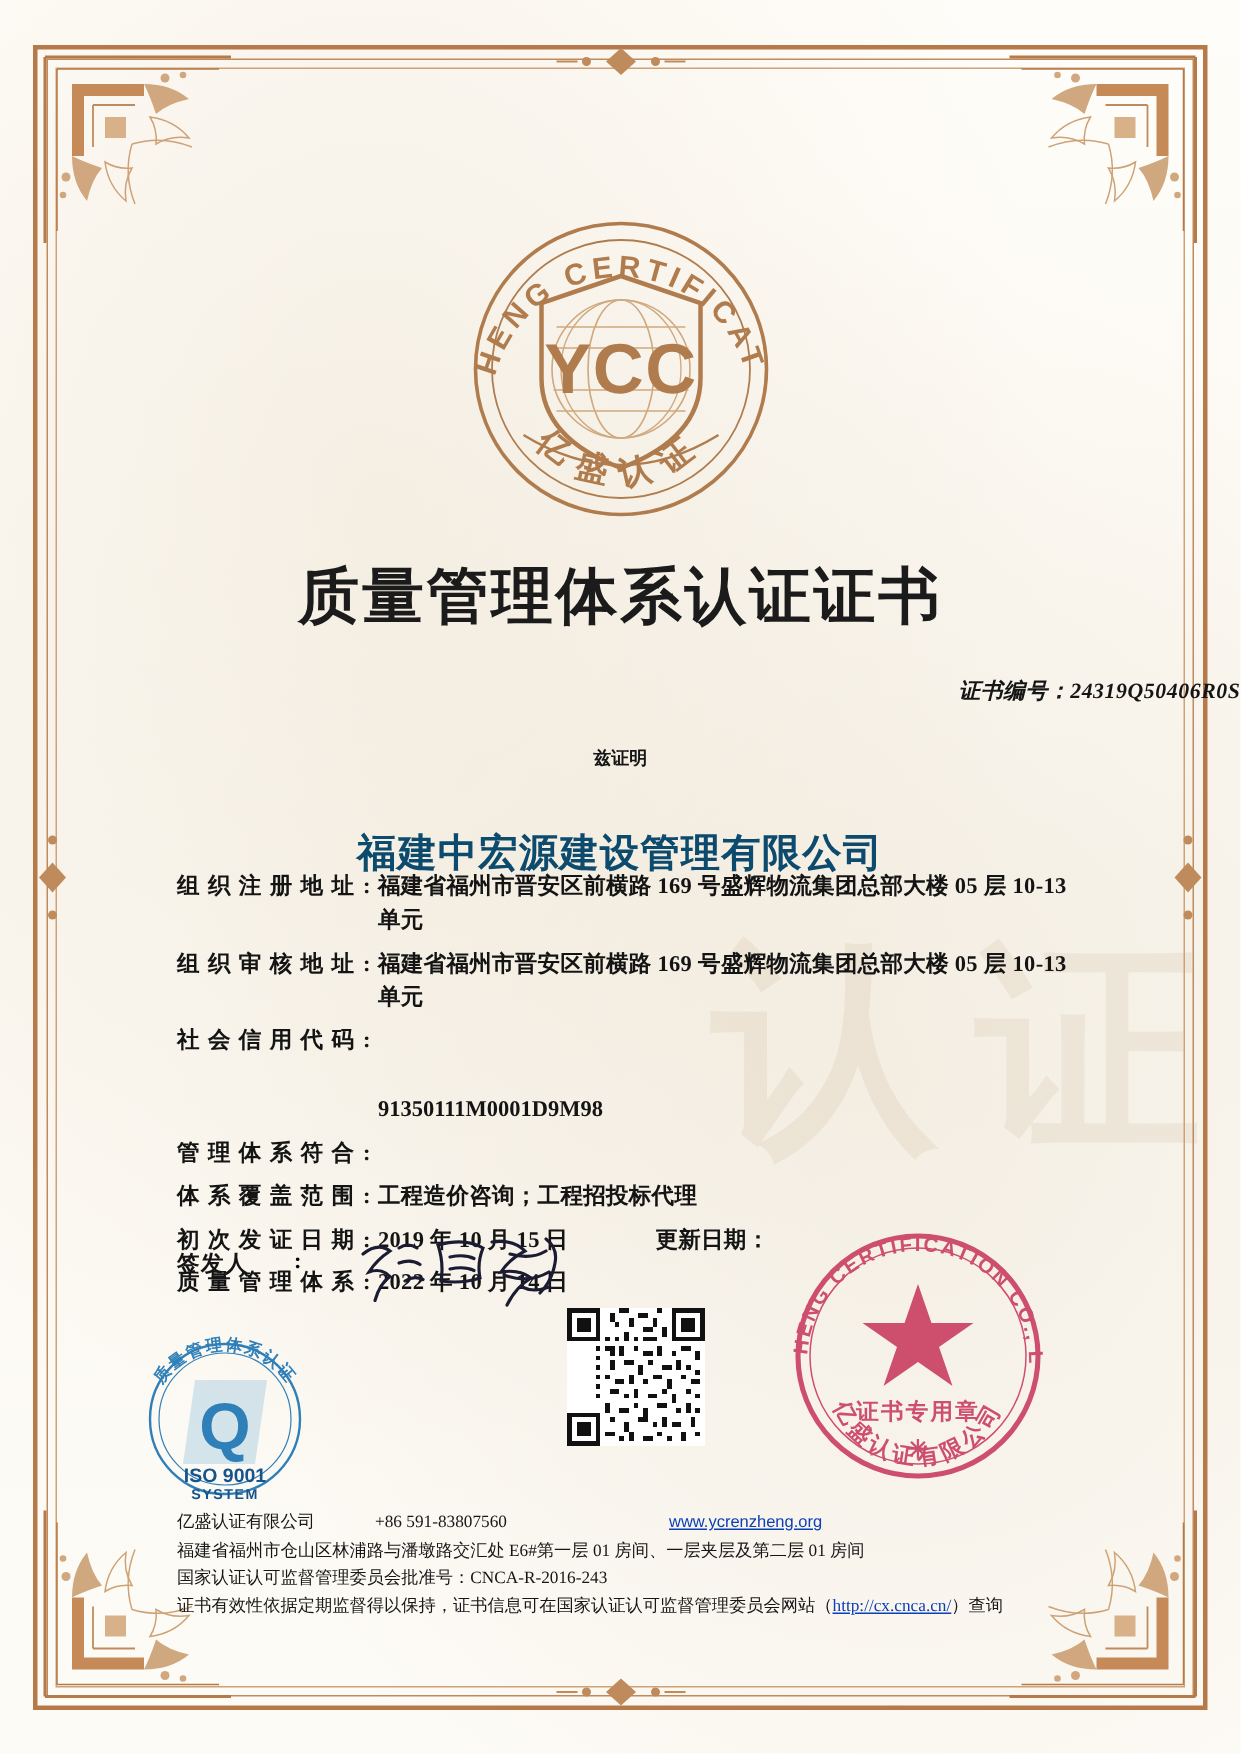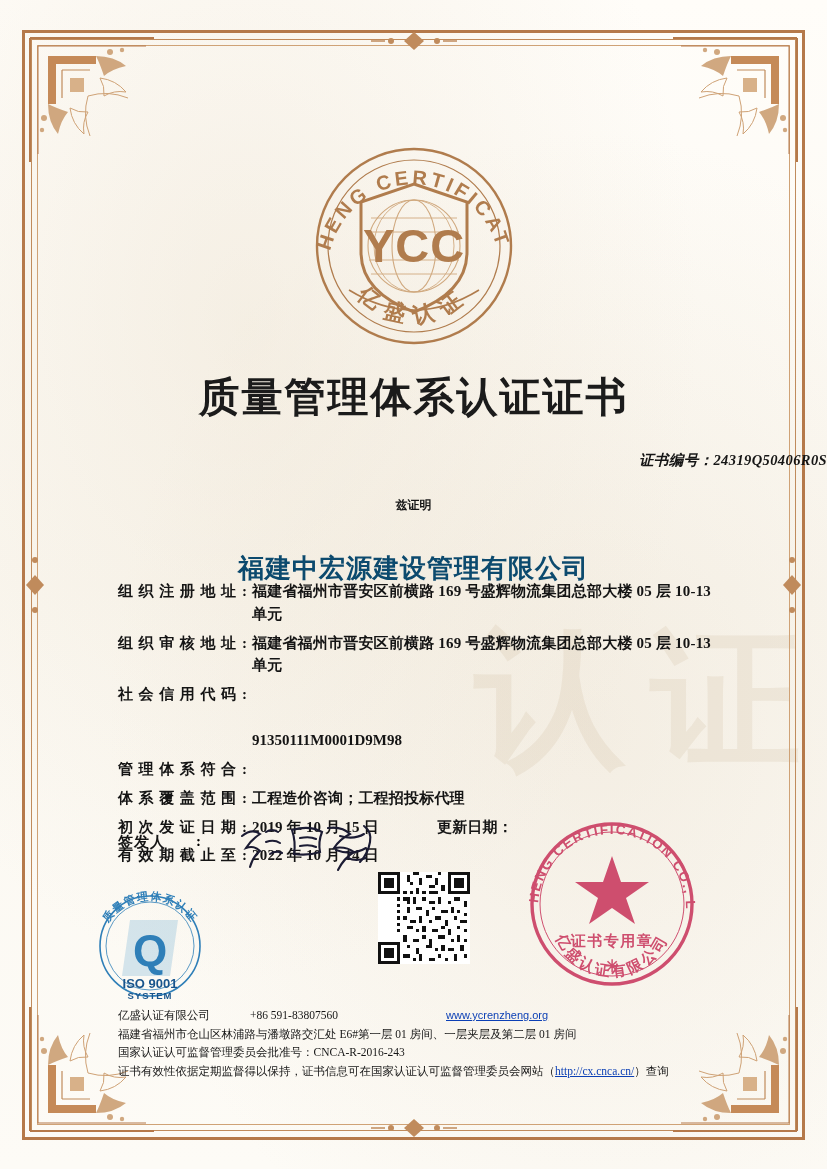--- a/index.html
+++ b/index.html
@@ -465,21 +465,21 @@
       <div class="fvalue">工程造价咨询；工程招投标代理</div>
     </div>
     <div class="frow">
       <div class="flabel">初次发证日期</div>
       <div class="fcolon">:</div>
       <div class="fvalue">
         <span>2019 年 10 月 15 日</span><span class="inline-extra">更新日期：</span>
       </div>
     </div>
     <div class="frow">
-      <div class="flabel">有效期截止至</div>
+      <div class="flabel">质量管理体系</div>
       <div class="fcolon">:</div>
       <div class="fvalue">2022 年 10 月 14 日</div>
     </div>
   </div>
 
   <div class="sign-label">签发人</div>
   <div class="sign-colon">:</div>
   <svg class="signature" viewBox="0 0 150 54">
     <g fill="none" stroke="#1b1b33" stroke-width="2.1" stroke-linecap="round">
       <path d="M6 16 q10 -8 18 -2 q-9 6 -14 14 q8 -3 14 3 q-7 5 -10 16"></path>

